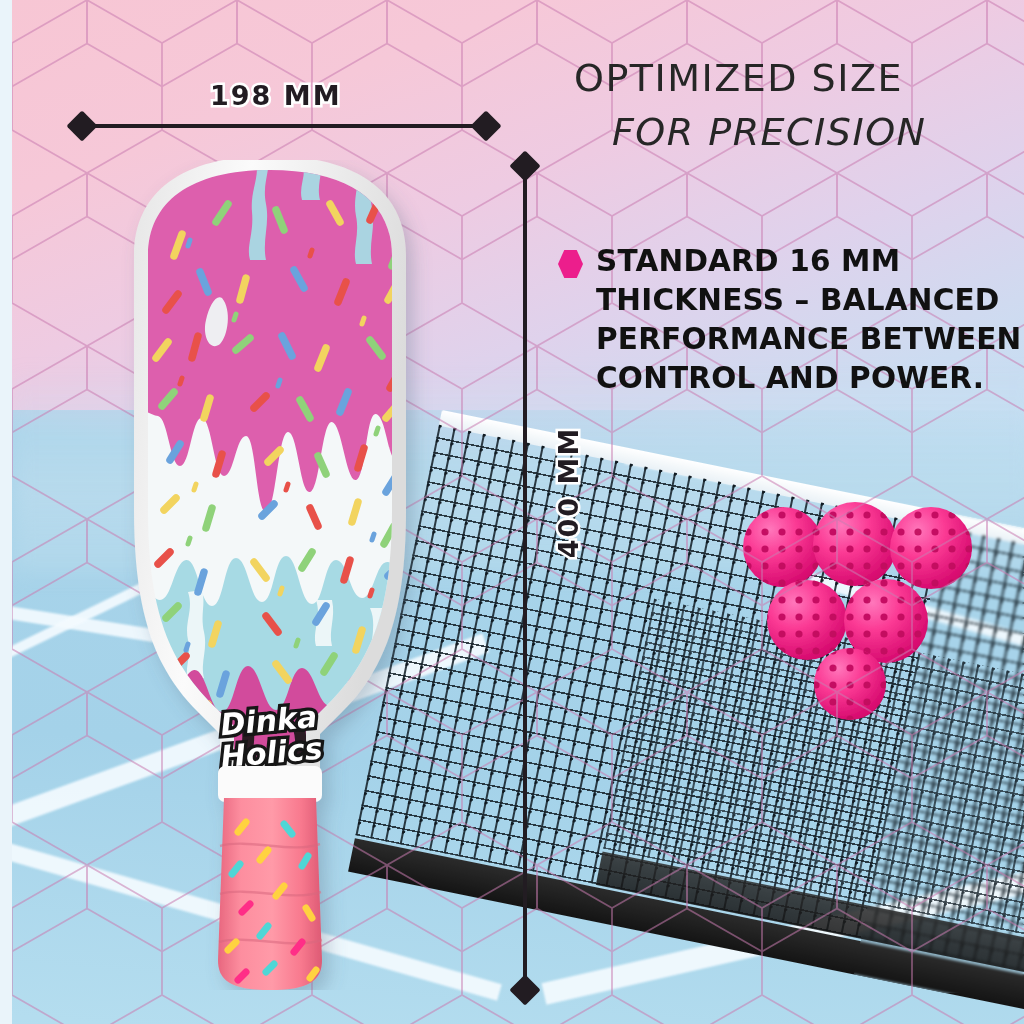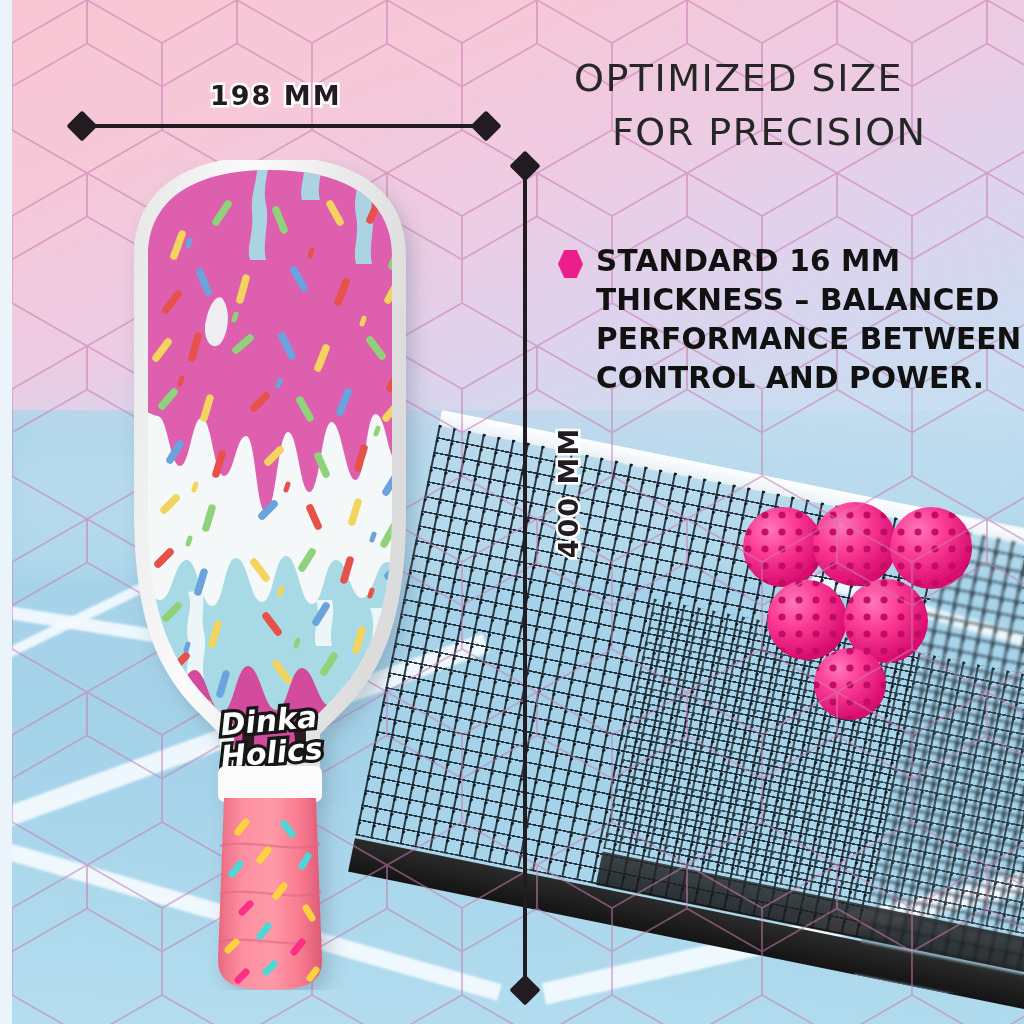--- a/index.html
+++ b/index.html
@@ -119,21 +119,21 @@
     transform:rotate(-90deg); transform-origin:center center;
   }
 
   
   .headline {
     position:absolute; left:562px; top:52px; width:450px;
     font-family:"DejaVu Sans", sans-serif;
     font-weight:400; font-size:38px; line-height:1.42;
     letter-spacing:1.5px; color:#262626;
   }
-  .headline .l2 { display:block; padding-left:38px; }
+  .headline .l2 { display:block; padding-left:38px;font-style:italic; }
 
   .bullet { position:absolute; display:flex; gap:13px; }
   .bullet .hexdot {
     flex:0 0 auto; width:25px; height:28px; margin-top:8px;
     background:#ec1e8c;
     clip-path:polygon(25% 0%,75% 0%,100% 50%,75% 100%,25% 100%,0% 50%);
   }
   .bullet .btext {
     font-family:"DejaVu Sans", sans-serif;
     font-weight:700; font-size:29.5px; line-height:1.32;

